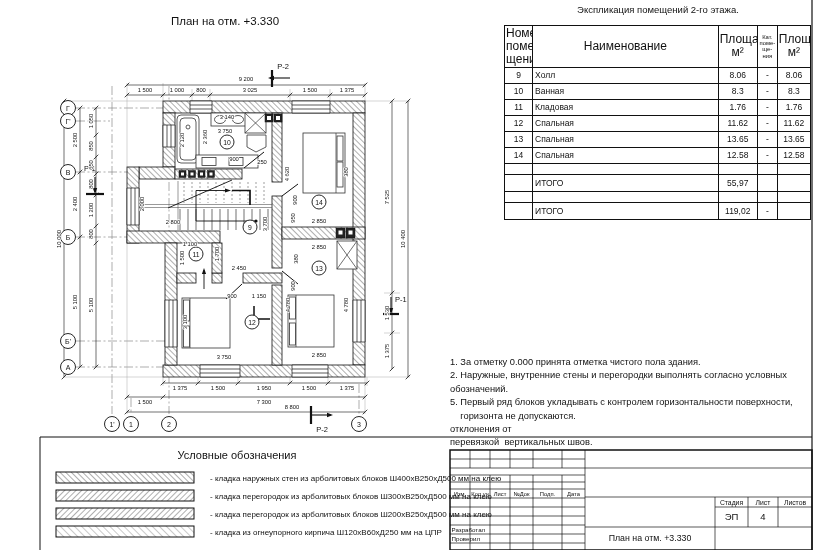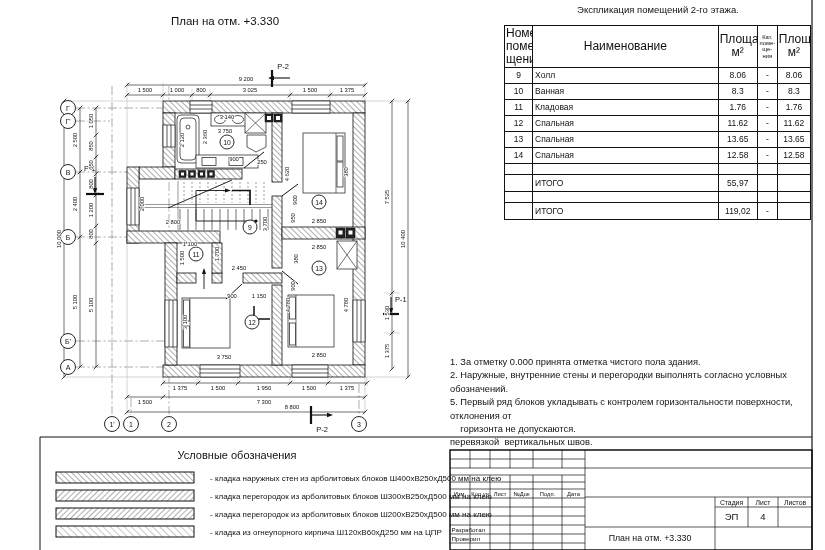--- a/index.html
+++ b/index.html
@@ -573,16 +573,16 @@
         </tr>
   </tbody>
     </table>
 </div>
 
 <div id="notes">
   <div class="note-line">1. За отметку 0.000 принята отметка чистого пола здания.</div>
   <div class="note-line">2. Наружные, внутренние стены и перегородки выполнять согласно условных</div>
   <div class="note-line">обозначений.</div>
   <div class="note-line">5. Первый ряд блоков укладывать с контролем горизонтальности поверхности,</div>
+  <div class="note-line">    горизонта не допускаются.</div>
   <div class="note-line">отклонения от</div>
-  <div class="note-line">    горизонта не допускаются.</div>
   <div class="note-line">перевязкой  вертикальных швов.</div>
 </div>
 
 </body></html>

